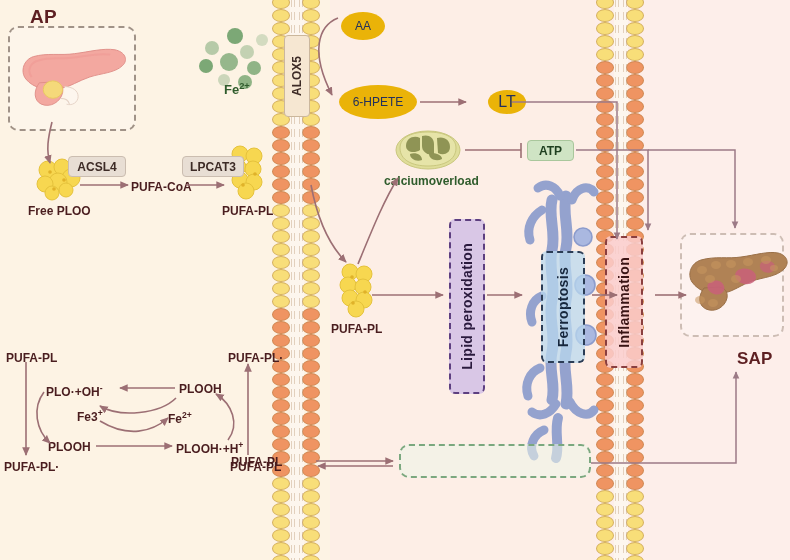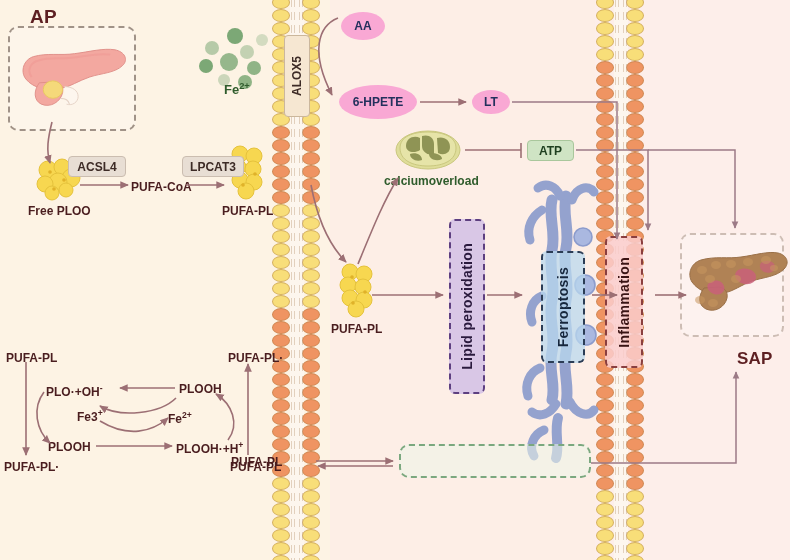--- a/index.html
+++ b/index.html
@@ -53,23 +53,23 @@
 
   
   .chip {
     position:absolute; background:#e8ded4; border:1px solid #cbbdb0;
     border-radius:4px; color:#3d2b26; font-weight:bold;
     display:flex; align-items:center; justify-content:center;
   }
 
   
   .ellipse {
-    position:absolute; background:#f9a8d4; border-radius:50%;
+    position:absolute; background:#eab308; border-radius:50%;
     display:flex; align-items:center; justify-content:center;
-    color:#23305c; font-weight:bold;
+    color:#23305c; font-weight:normal;
   }
 
   
   .atpchip {
     position:absolute; background:#cfe4c4; border:1px solid #a9c79c;
     border-radius:4px; color:#1f4020; font-weight:bold;
     display:flex; align-items:center; justify-content:center;
   }
 
   
@@ -890,21 +890,21 @@
   <div class="txt" style="left:168px; top:410px; font-size:12px;"><span>Fe</span><span class="sup">2+</span></div>
   <div class="txt" style="left:48px; top:440px; font-size:12px;">PLOOH</div>
   <div class="txt" style="left:176px; top:440px; font-size:12px;"><span>PLOOH·+H</span><span class="sup">+</span></div>
 
   <div class="chip" style="left:284px; top:35px; width:26px; height:82px; font-size:12px; writing-mode:vertical-rl; background:#f6e7d2; border-color:#cbb79c;">
     <span style="transform:rotate(180deg); display:block;">ALOX5</span>
   </div>
 
   <div class="ellipse" style="left:341px; top:12px; width:44px; height:28px; font-size:12px;">AA</div>
   <div class="ellipse" style="left:339px; top:85px; width:78px; height:34px; font-size:12px;">6-HPETE</div>
-  <div class="ellipse" style="left:472px; top:90px; width:38px; height:24px; font-size:12px;">LT</div>
+  <div class="ellipse" style="left:488px; top:90px; width:38px; height:24px; font-size:16px;">LT</div>
   <div class="atpchip" style="left:527px; top:140px; width:47px; height:21px; font-size:12px;">ATP</div>
 
   <svg class="overlay">
     <g transform="translate(396,130)">
       <ellipse cx="32" cy="20" rx="32" ry="19" fill="#dfdd9a" stroke="#c9c77e" stroke-width="1"></ellipse>
       <path d="M4,18 C4,7 16,2 32,2 C48,2 60,7 60,18 C60,30 48,36 32,36 C16,36 4,30 4,18 Z" fill="#e6e4a8" stroke="#c9c77e" stroke-width="1"></path>
       <path d="M10,16 C10,8 18,5 24,8 L24,20 C18,24 10,22 10,16 Z" fill="#8f9455"></path>
       <path d="M26,6 C32,4 38,7 38,14 L38,24 C32,26 26,22 26,16 Z" fill="#8f9455"></path>
       <path d="M41,8 C48,6 54,10 54,17 C54,23 48,26 42,23 Z" fill="#8f9455"></path>
       <path d="M14,24 C20,22 26,25 26,30 C20,32 14,29 14,24 Z" fill="#8f9455"></path>

